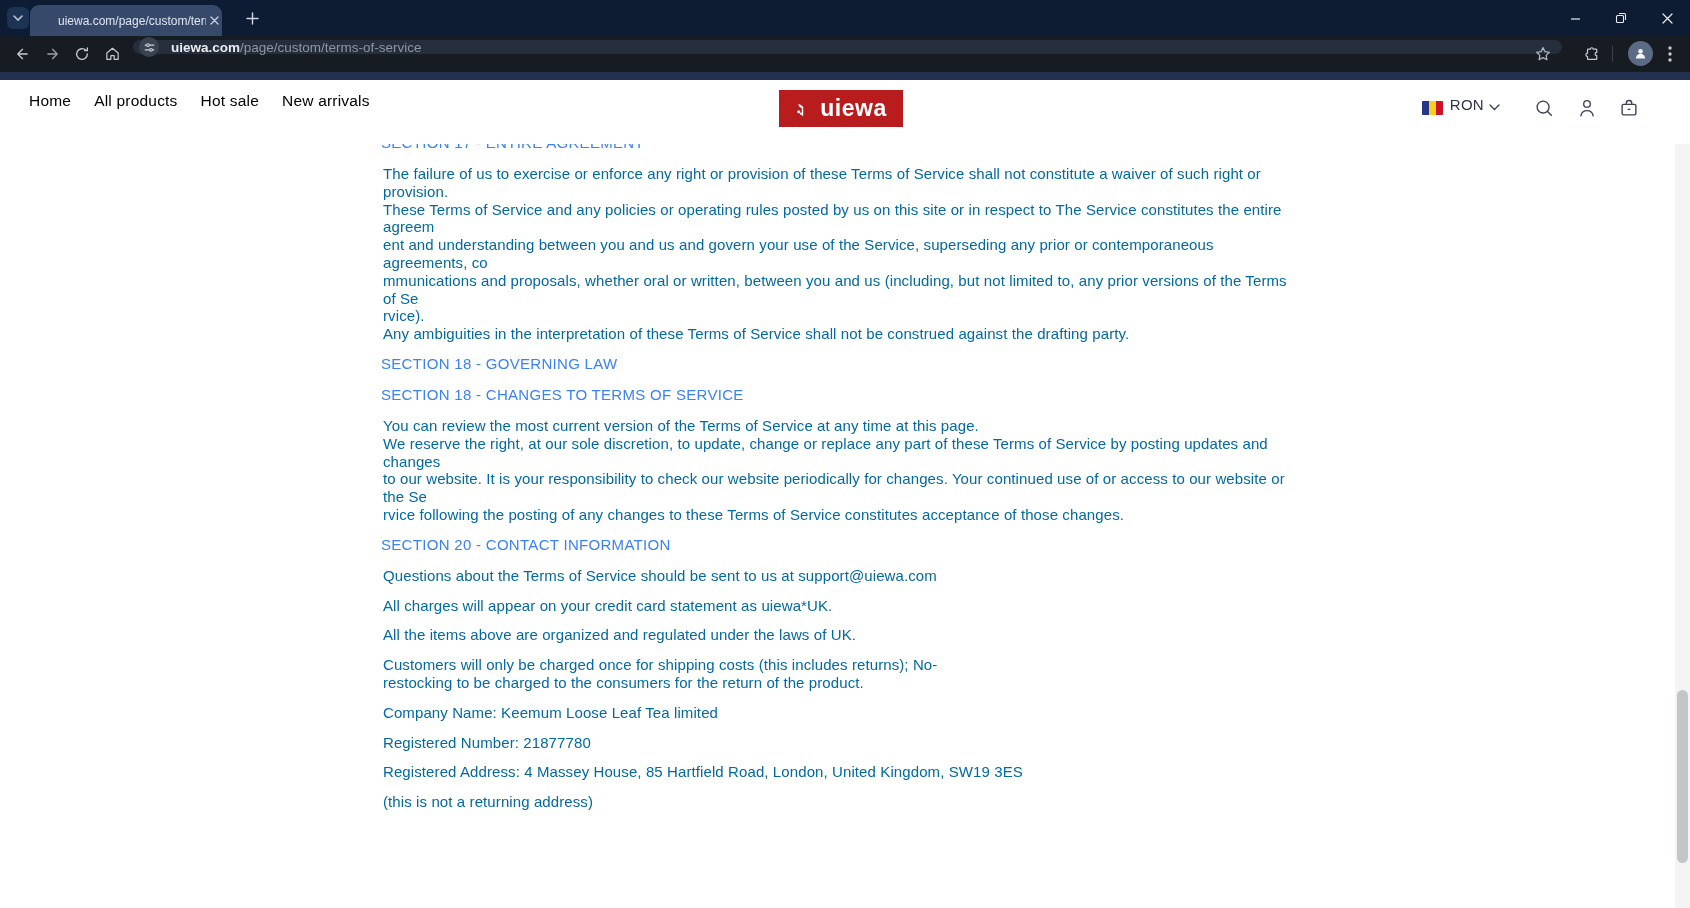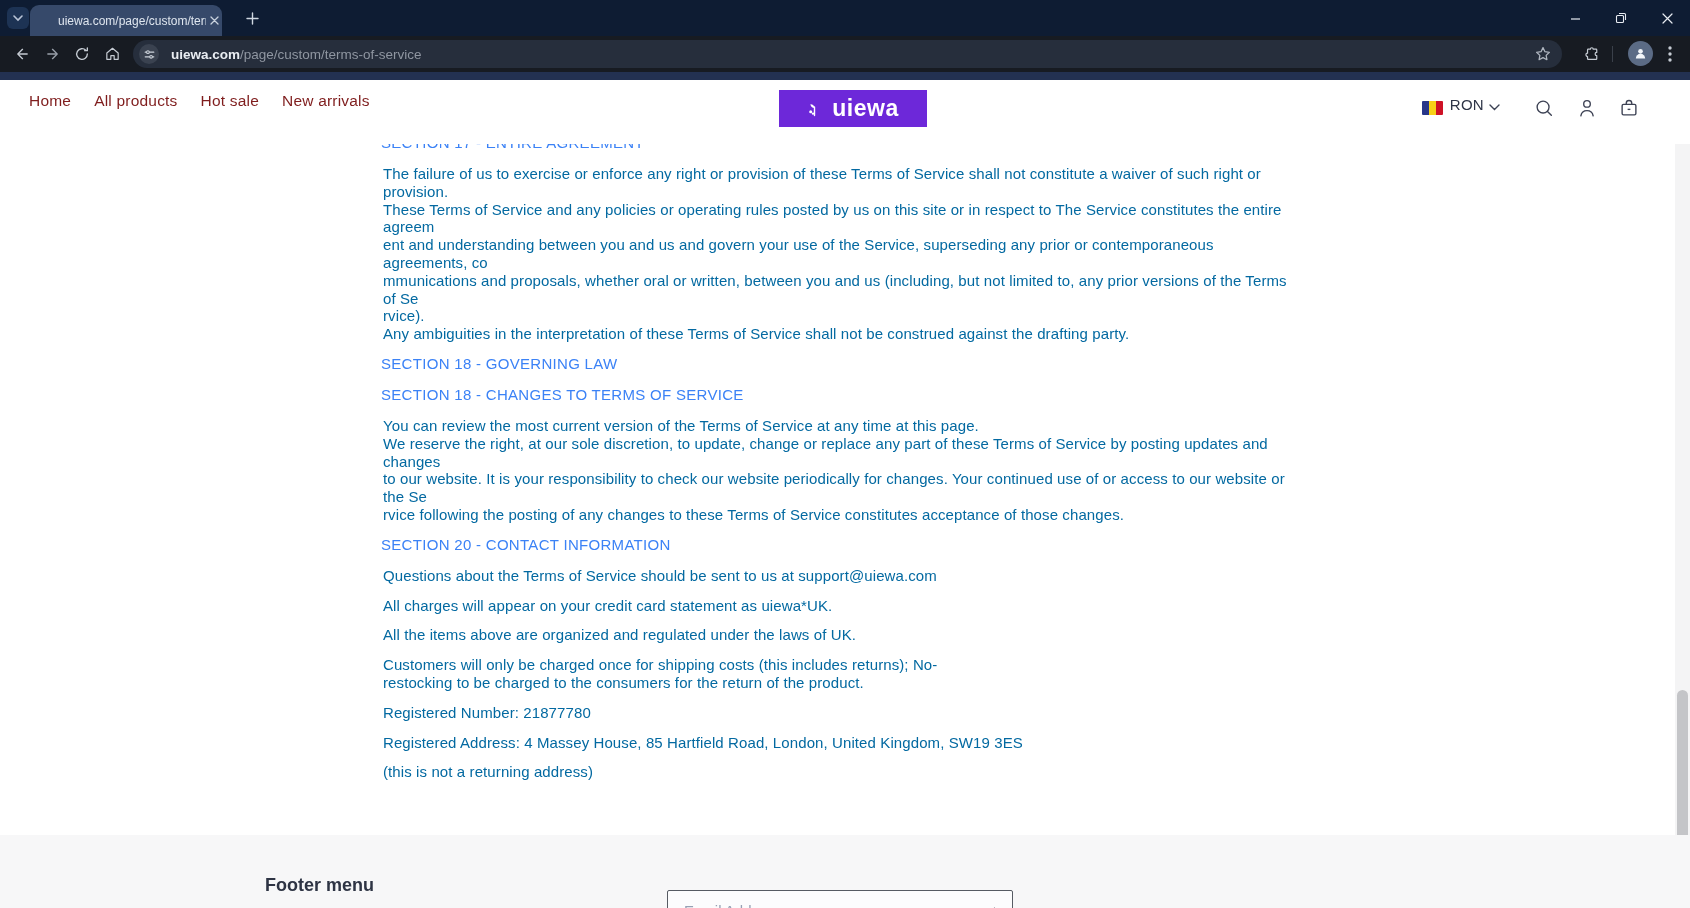--- a/index.html
+++ b/index.html
@@ -16,40 +16,40 @@
                font-size:12px; color:#dfe6ef; }
   #tab-close { width:16px; height:16px; color:#c9d2de; display:flex; align-items:center; justify-content:center; }
   #new-tab-btn { position:absolute; left:243px; top:9px; width:19px; height:19px; color:#cfd7e1;
                  display:flex; align-items:center; justify-content:center; }
   #win-controls { position:absolute; right:0; top:0; height:36px; display:flex; }
   #win-controls span { width:46px; height:36px; display:flex; align-items:center; justify-content:center; color:#e8ecf2; }
 
   #toolbar { position:absolute; left:0; top:36px; width:1690px; height:36px; background:#171b22; }
   .tb-icon { position:absolute; top:6px; width:24px; height:24px; color:#c6ccd4;
              display:flex; align-items:center; justify-content:center; }
-  #omnibox { position:absolute; left:133px; top:4px; width:1429px; height:28px; border-radius:14px;
+  #omnibox { position:absolute; left:133px; top:4px; width:1429px; height:14px; border-radius:14px;
              background:#262e3c; display:flex; align-items:center; }
   #tune-chip { width:20px; height:20px; border-radius:50%; background:#3a4250; color:#ccd2da;
                margin-left:6px; display:flex; align-items:center; justify-content:center; }
   #url { margin-left:12px; font-size:13.5px; white-space:nowrap; }
   #url .domain { color:#e9edf2; font-weight:700; }
   #url .path   { color:#8f96a1; }
   #star-icon { position:absolute; right:10px; top:5px; width:18px; height:18px; color:#aeb5bf; }
   #toolbar-divider { position:absolute; left:1612px; top:10px; width:1px; height:16px; background:#3a404a; }
   #avatar-btn { position:absolute; left:1628px; top:5px; width:25px; height:25px; border-radius:50%;
                 background:#5b6b85; color:#f2f5f9; display:flex; align-items:center; justify-content:center; }
   #accent-strip { position:absolute; left:0; top:72px; width:1690px; height:8px; background:#233151; }
 
   
   #page { position:absolute; left:0; top:80px; width:1690px; height:828px; background:#fff; }
 
   #site-header { position:absolute; left:0; top:0; width:1690px; height:64px; background:#fff; z-index:10; }
   #main-nav { position:absolute; left:29px; top:12px; display:flex; gap:23px; }
-  #main-nav .nav-item { font-size:15.5px; color:#7f1d1d; letter-spacing:.2px; cursor:pointer; }
-  #logo { position:absolute; left:779px; top:10px; width:148px; height:37px; background:#6d28d9;
+  #main-nav .nav-item { font-size:15.5px; color:#000000; letter-spacing:.2px; cursor:pointer; }
+  #logo { position:absolute; left:779px; top:10px; width:124px; height:37px; background:#b91c1c;
           display:flex; align-items:center; justify-content:center; gap:10px; }
   #logo-text { color:#fff; font-size:23px; font-weight:600; letter-spacing:.5px; }
   #header-right { position:absolute; right:50px; top:16px; display:flex; align-items:center; color:#3d4254; }
   #flag { width:21px; height:14px; display:flex; border-radius:1px; overflow:hidden; }
   #flag i { flex:1; } #flag i:nth-child(1){background:#273689;} #flag i:nth-child(2){background:#f7d117;} #flag i:nth-child(3){background:#ce1126;}
   #currency-code { font-size:15px; color:#2e3547; margin:0 5px 6px 7px; letter-spacing:.3px; }
   .hdr-icon { display:flex; align-items:center; justify-content:center; color:#3d4254; }
   #search-btn { margin-left:33px; } #account-btn { margin-left:21px; } #cart-btn { margin-left:20px; }
 
   
@@ -198,20 +198,21 @@
     <div class="t-p">You can review the most current version of the Terms of Service at any time at this page.
 We reserve the right, at our sole discretion, to update, change or replace any part of these Terms of Service by posting updates and changes
 to our website. It is your responsibility to check our website periodically for changes. Your continued use of or access to our website or the Se
 rvice following the posting of any changes to these Terms of Service constitutes acceptance of those changes.</div>
     <div class="t-h">SECTION 20 - CONTACT INFORMATION</div>
     <div class="t-p">Questions about the Terms of Service should be sent to us at support@uiewa.com</div>
     <div class="t-p">All charges will appear on your credit card statement as uiewa*UK.</div>
     <div class="t-p">All the items above are organized and regulated under the laws of UK.</div>
     <div class="t-p">Customers will only be charged once for shipping costs (this includes returns); No-
 restocking to be charged to the consumers for the return of the product.</div>
+    <div class="t-p gap-top">Company Name: Keemum Loose Leaf Tea limited</div>
     <div class="t-p">Registered Number: 21877780</div>
     <div class="t-p">Registered Address: 4 Massey House, 85 Hartfield Road, London, United Kingdom, SW19 3ES</div>
     <div class="t-p">(this is not a returning address)</div>
   </div>
 
   <div id="site-header">
     <div id="main-nav">
       <span class="nav-item">Home</span>
       <span class="nav-item">All products</span>
       <span class="nav-item">Hot sale</span>
@@ -255,23 +256,16 @@
       <span class="hdr-icon" id="cart-btn">
         <svg width="22" height="22" viewBox="0 0 24 24" fill="none" stroke="currentColor" stroke-width="1.5" stroke-linejoin="round">
             <rect x="4.5" y="8" width="15" height="11.5" rx="1.5"></rect>
             <path d="M9 8V6.8a3 3 0 0 1 6 0V8"></path>
             <path d="M10.5 13.5h3"></path>
           </svg>
       </span>
     </div>
   </div>
 
-  <div id="site-footer">
-    <div id="footer-title">Footer menu</div>
-    <div id="newsletter">
-      <input type="text" placeholder="Email Address" style="">
-      <span id="newsletter-submit">→</span>
-    </div>
-  </div>
 </div>
 
 <div id="scrollbar-track"></div>
 <div id="scrollbar-thumb"></div>
 
 </body></html>

